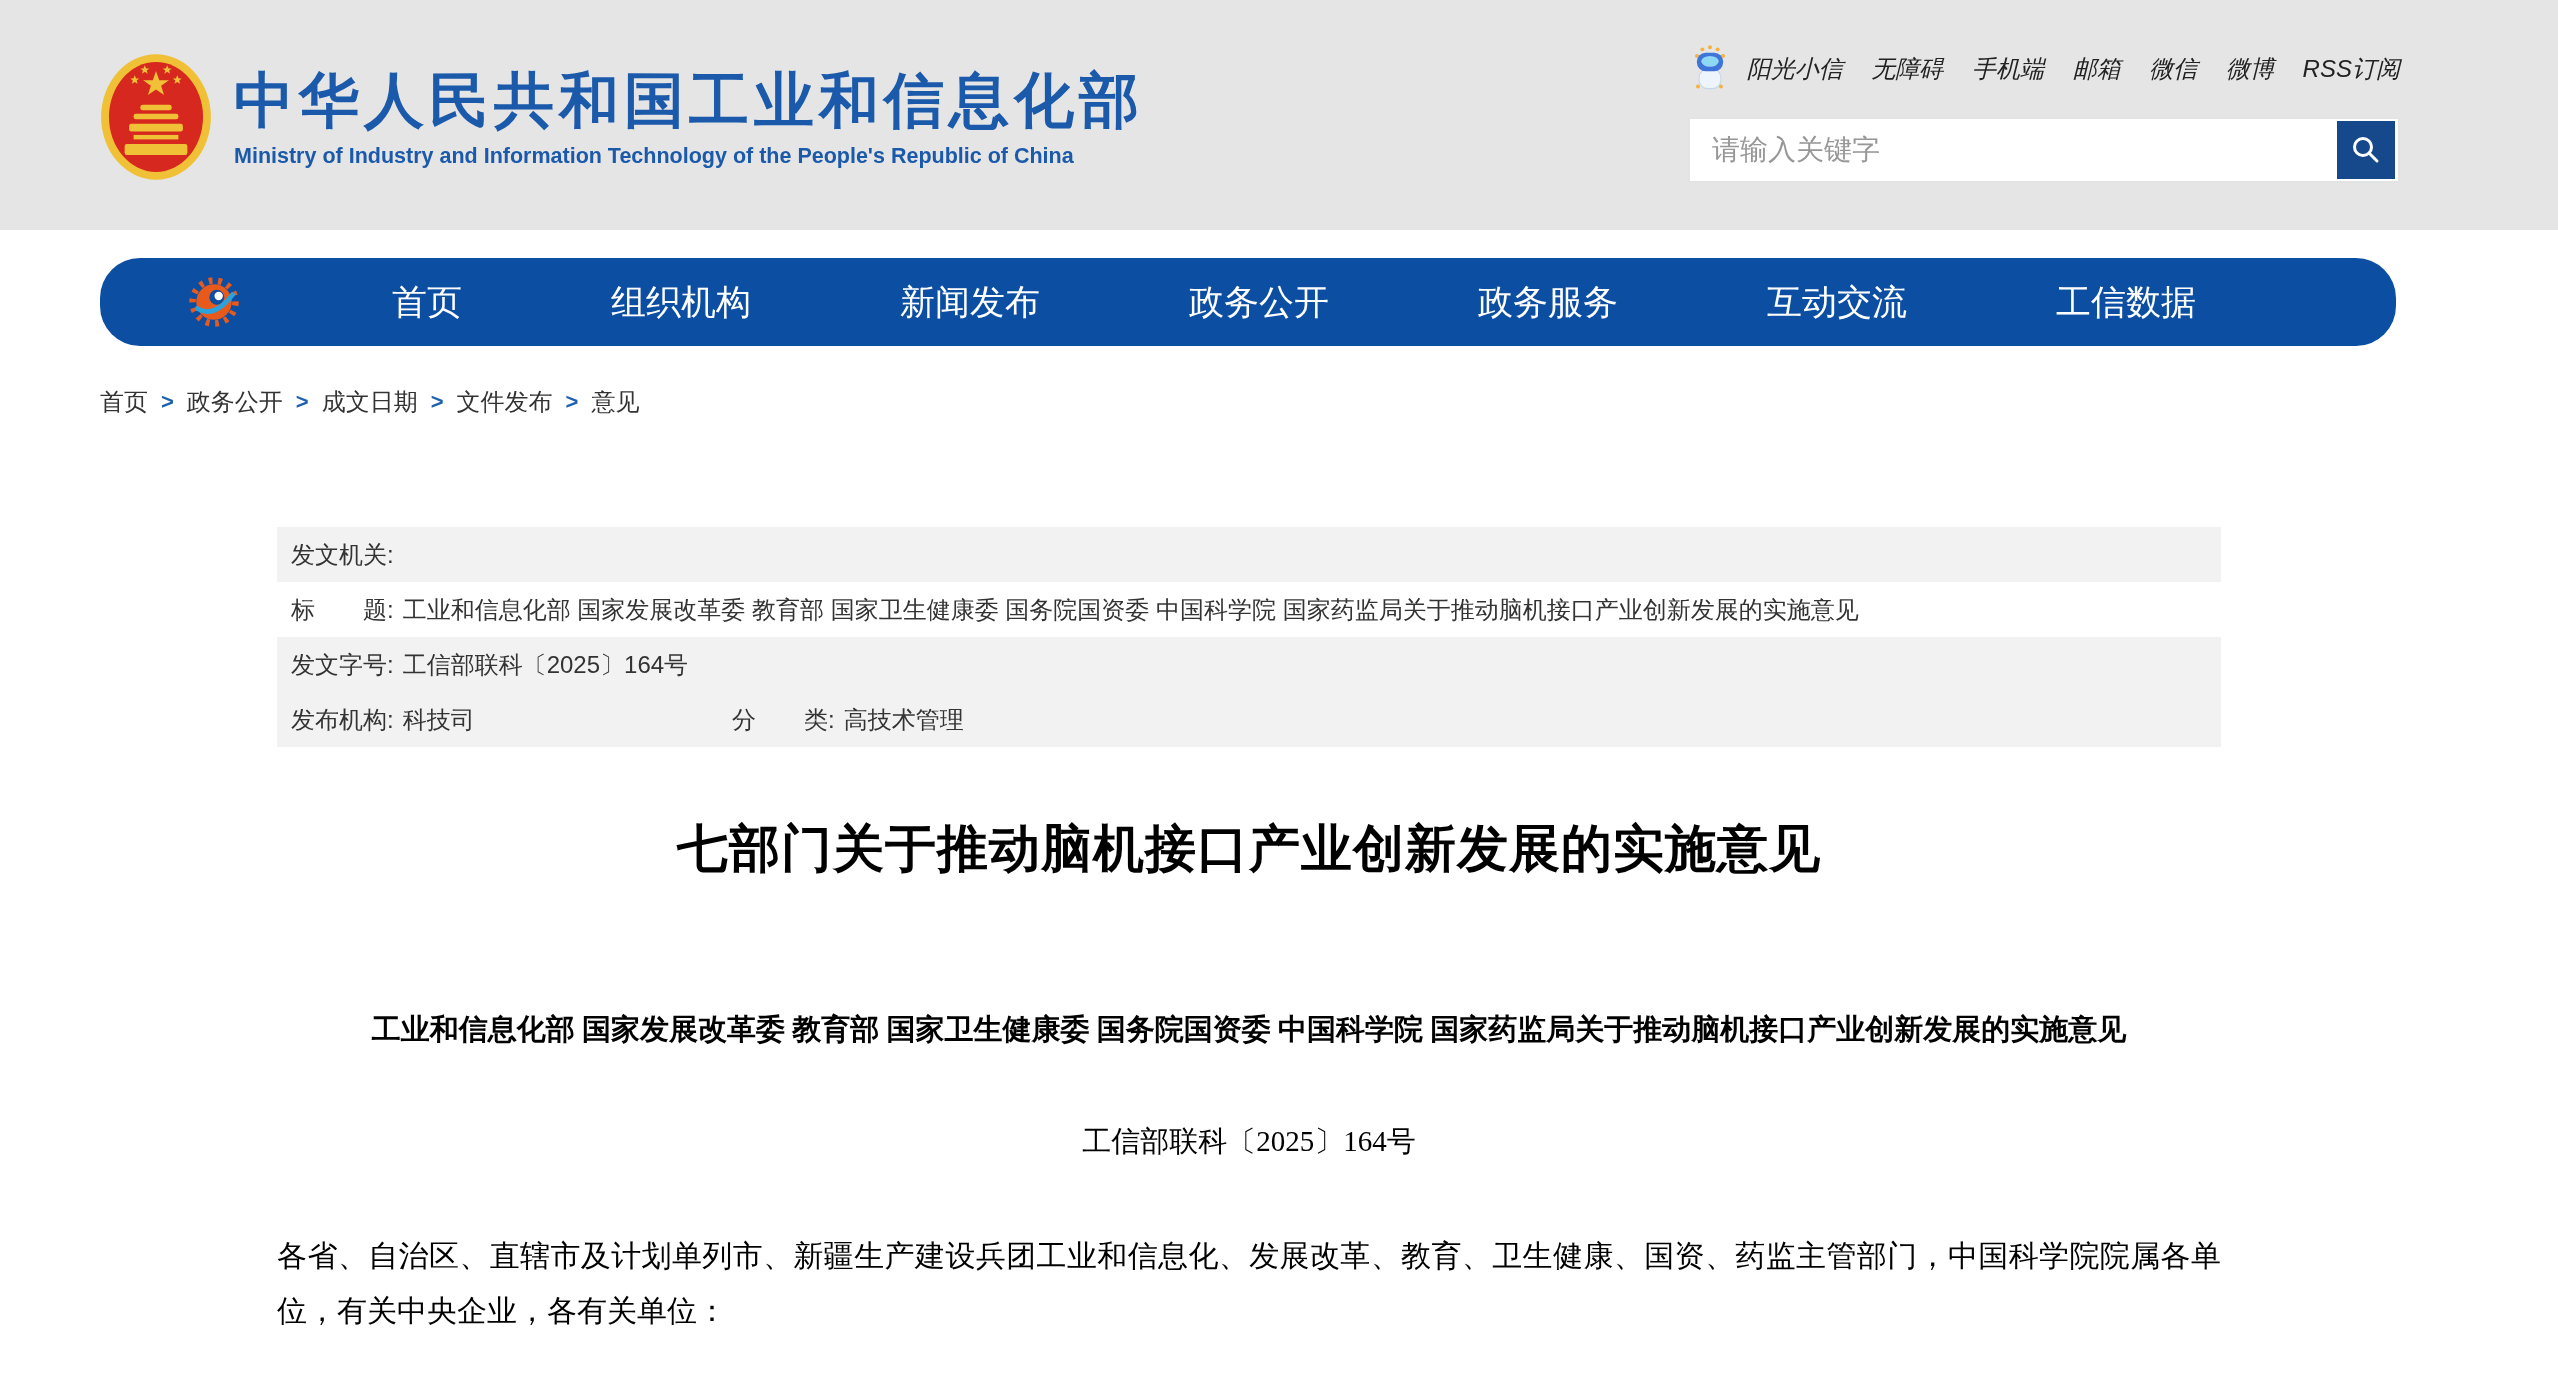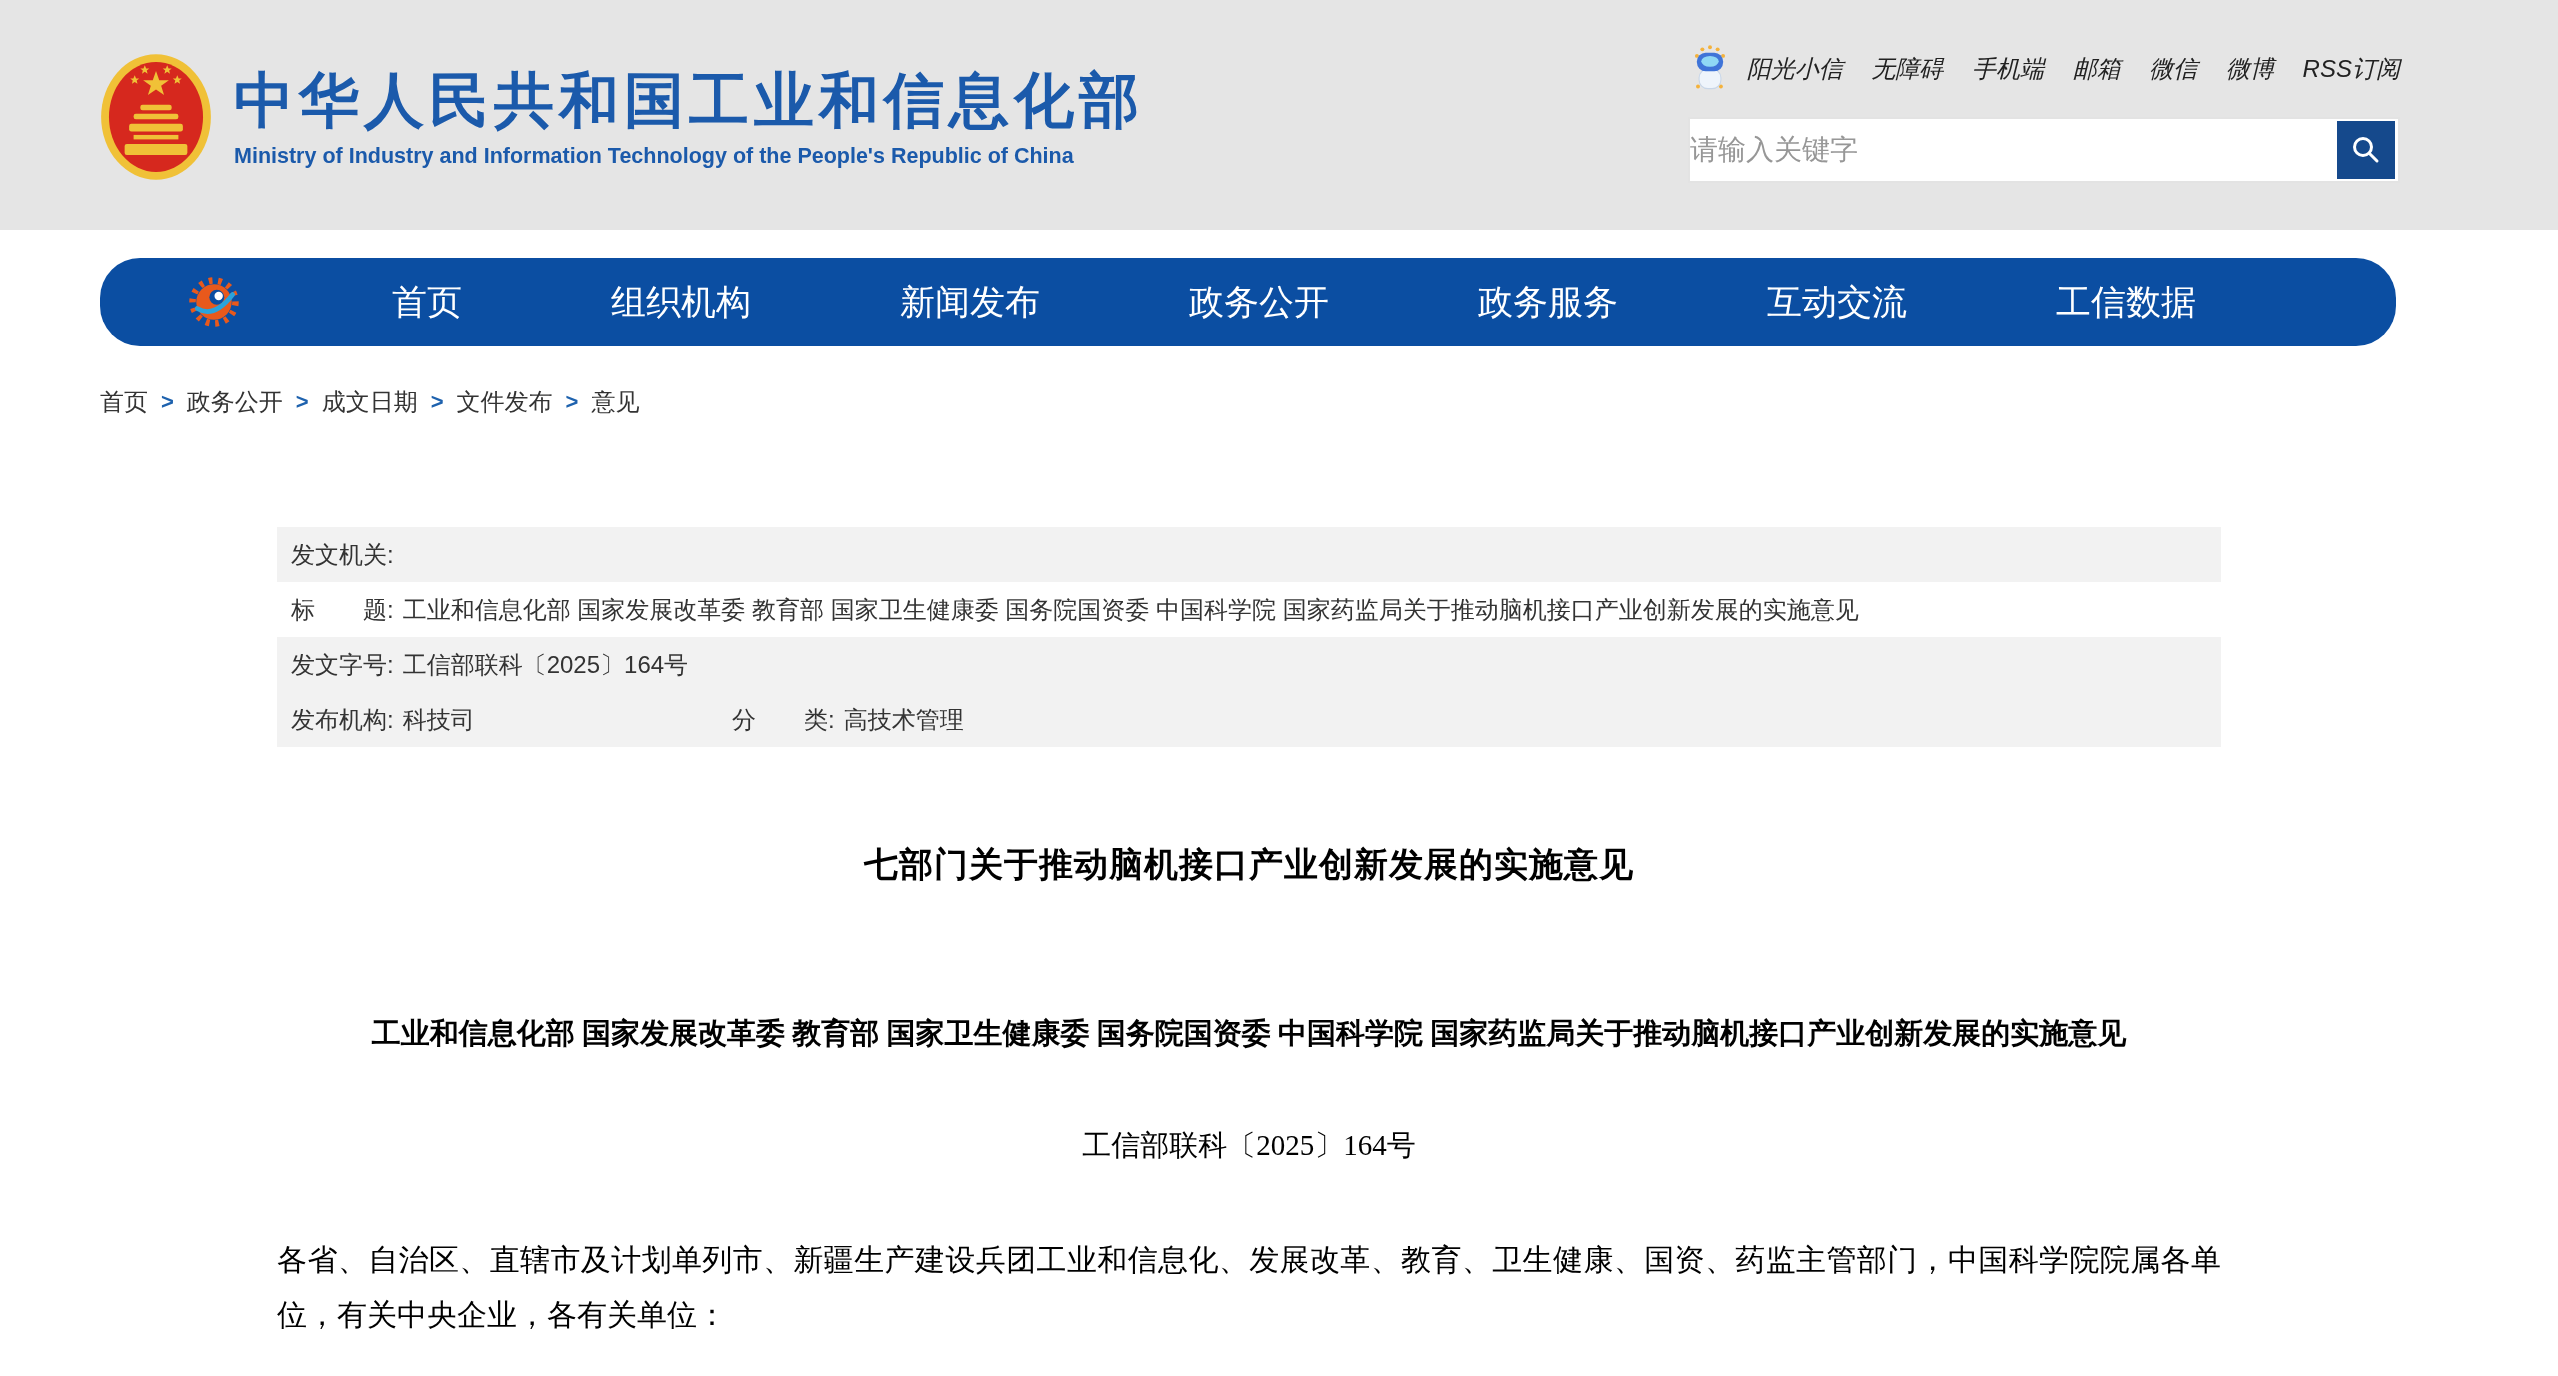--- a/index.html
+++ b/index.html
@@ -16,21 +16,21 @@
 
   .top-right { position:absolute; top:45px; right:158px; width:712px; }
   .quick-links { display:flex; align-items:center; justify-content:space-between;
                  font-size:24px; color:#222; height:48px;font-style:italic; }
   .quick-links a { color:#222; text-decoration:none; cursor:pointer; white-space:nowrap; }
   .robot-ico { width:44px; height:48px; margin-right:-14px; }
 
   .search-box { margin-top:24px; height:66px; border:2px solid #e3e3e3; background:#fff;
                 display:flex; align-items:center; }
   .search-input { flex:1; height:100%; border:none; outline:none; font-size:28px;
-                  color:#333; font-family:inherit; background:transparent; }
+                  padding-left:22px; color:#333; font-family:inherit; background:transparent; }
   .search-input::placeholder { color:#979797; }
   .search-btn { width:58px; height:58px; margin-right:3px; flex:0 0 auto; border:none;
                 background:#15498c; display:flex; align-items:center; justify-content:center;
                 cursor:pointer; }
 
   
   .mainnav { position:absolute; top:258px; left:100px; width:2296px; height:88px;
              background:#0b4ea2; border-radius:40px; display:flex; align-items:center; }
   .nav-logo { margin-left:86px; width:56px; height:56px; flex:0 0 auto; }
   .nav-items { flex:1; display:flex; justify-content:space-between;
@@ -47,21 +47,21 @@
   .content { position:absolute; top:527px; left:277px; width:1944px; }
 
   .meta-table { width:100%; font-size:24px; color:#333; }
   .trow { display:flex; align-items:center; height:55px; padding-left:14px; }
   .trow.gray { background:#f2f2f2; }
   .tcell { display:flex; align-items:flex-end; white-space:nowrap; }
   .tcell.col1 { width:441px; flex:0 0 auto; }
   .tlabel { white-space:pre; }
   .tvalue { margin-left:9px; }
 
-  .doc-title { margin-top:95px; text-align:center; font-size:34px; font-weight:bold;
+  .doc-title { margin-top:68px; text-align:center; font-size:51px; font-weight:bold;
                color:#000; letter-spacing:1px; }
   .doc-subtitle { margin-top:126px; text-align:center; font-size:29px; font-weight:bold;
                   color:#000; font-family:"Liberation Serif","DejaVu Serif",serif; }
   .doc-number { margin-top:72px; text-align:center; font-size:29px; color:#000;
                 font-family:"Liberation Serif","DejaVu Serif",serif; }
   .doc-body { margin-top:66px; font-size:30px; line-height:55px; color:#000;
               text-align:justify; font-family:"Liberation Serif","DejaVu Serif",serif; }
 </style>
 </head>
 <body>

